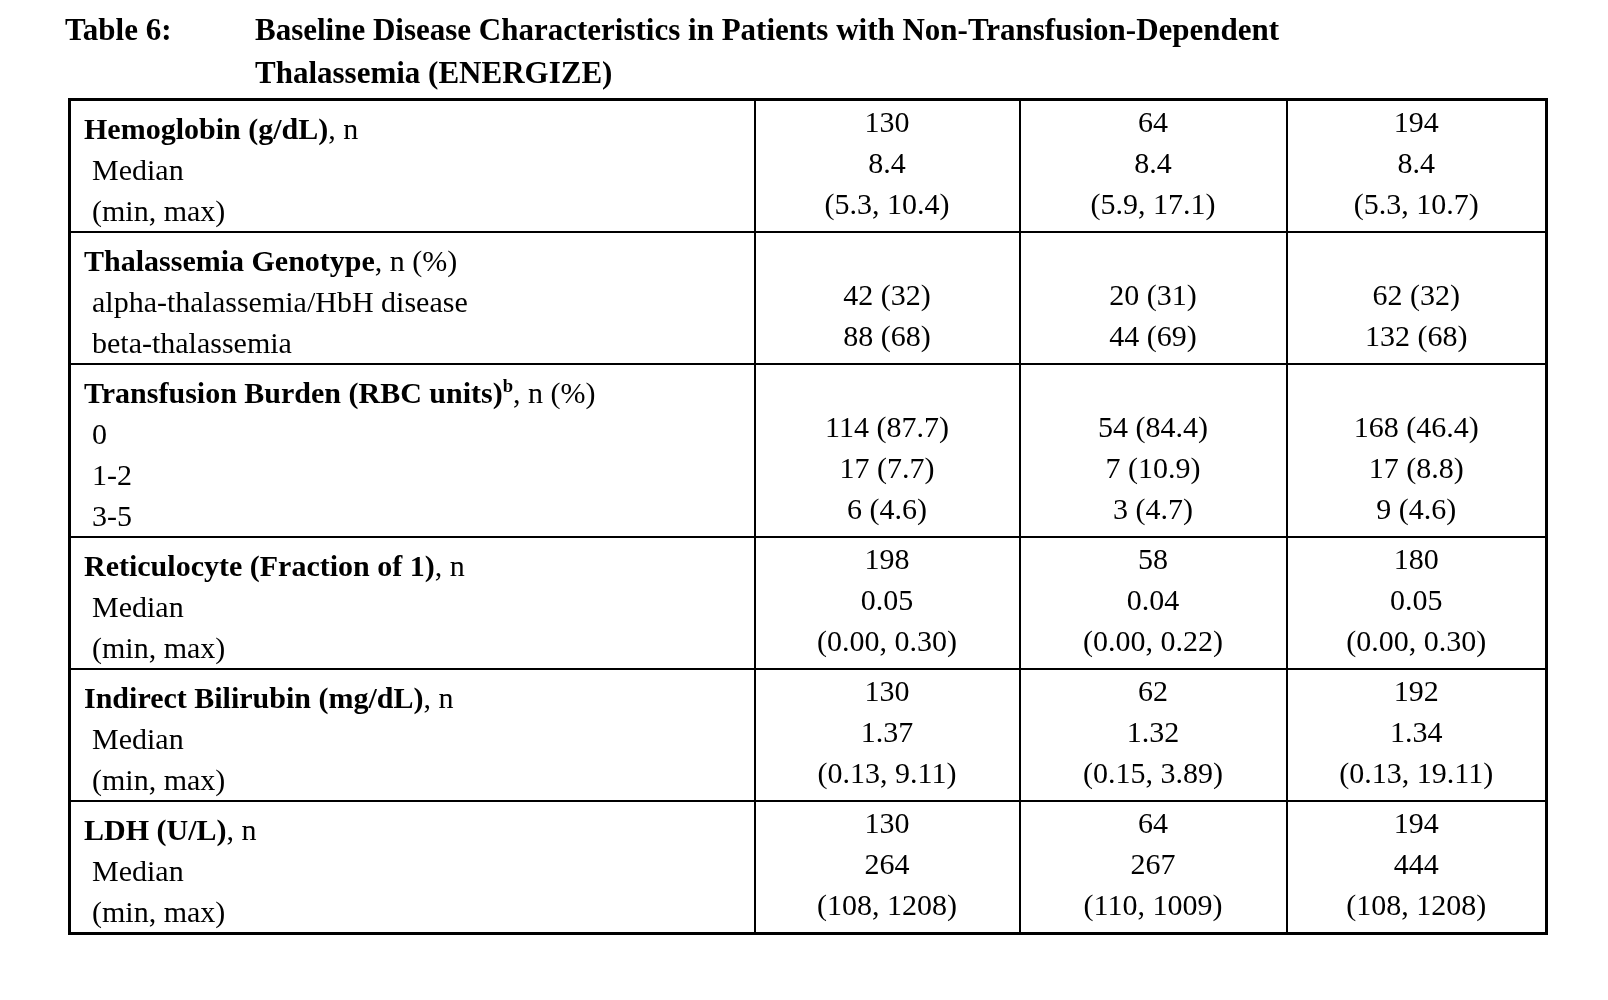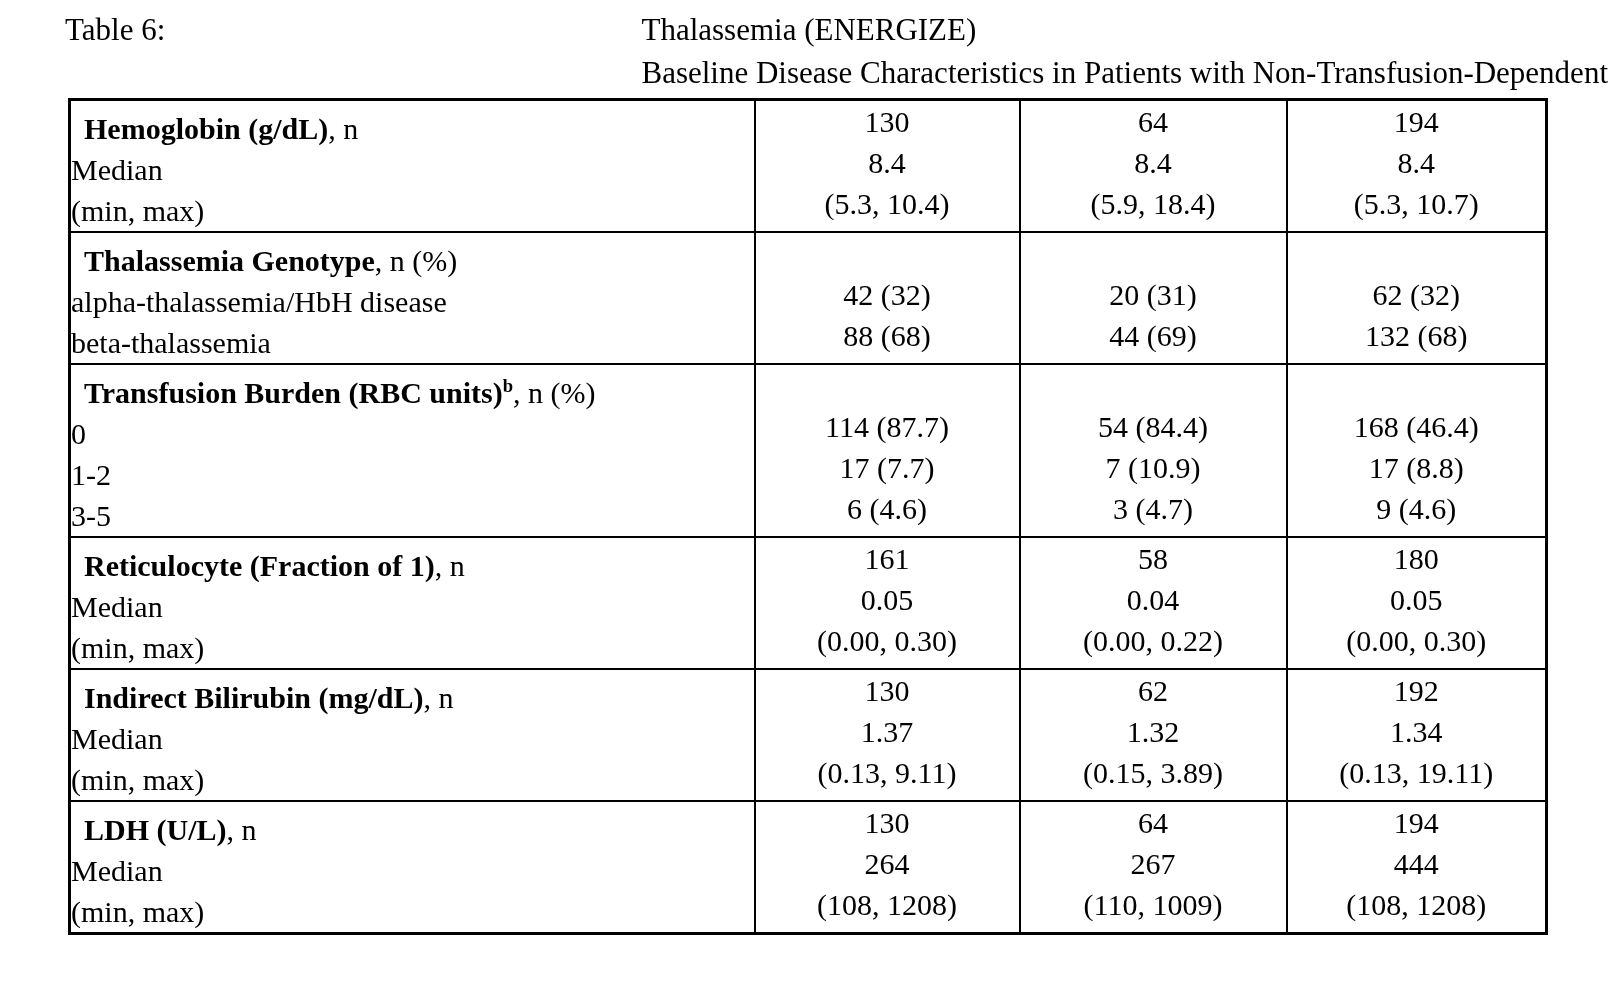--- a/index.html
+++ b/index.html
@@ -5,24 +5,23 @@
   html,body{margin:0;padding:0;background:#fff;}
   body{
     width:1608px;height:1000px;
     font-family:"Liberation Serif", serif;
     color:#000;
     -webkit-font-smoothing:antialiased;
   }
   .title-wrap{
     display:flex;
     padding:8px 0 0 65px;
-    font-weight:normal;
+    font-weight:bold;
     font-size:31px;
     line-height:43px;
-    justify-content:space-between;
   }
   .title-label{width:190px;flex:none;}
   .title-text{max-width:1240px;}
 
   table.main{
     border-collapse:collapse;
     table-layout:fixed;
     margin:4px 0 0 68px;
     width:1477px;
     font-size:30px;
@@ -40,33 +39,33 @@
   }
   th.lblhead{
     text-align:left;
     padding-left:13px;
     font-size:31px;
   }
   th.dathead{text-align:center;line-height:40px;font-size:30px;}
   .ln{line-height:41px;min-height:41px;white-space:nowrap;}
   td.lbl{padding:2px 0 2px 0;margin-top:12px;}
   td.lbl .t{padding-left:13px;}
-  td.lbl .s{}
+  td.lbl .s{padding-left:21px;}
   td.lbl b, sup{font-weight:bold;}
   sup{font-size:0.62em;}
   td.dat{padding:2px 0 2px 0;text-align:center;}
 </style>
 </head>
 <body>
 
 <div class="title-wrap">
   <div class="title-label">Table 6:</div>
   <div class="title-text">
+    <div>Baseline Disease Characteristics in Patients with Non-Transfusion-Dependent</div>
     <div>Thalassemia (ENERGIZE)</div>
-    <div>Baseline Disease Characteristics in Patients with Non-Transfusion-Dependent</div>
   </div>
 </div>
 
 <table class="main">
   <colgroup>
     <col style="width:685px">
       <col style="width:265px">
       <col style="width:267px">
       <col style="width:260px">
   </colgroup>
@@ -80,21 +79,21 @@
       <div class="ln s">(min, max)</div>
     </td>
     <td class="dat">
       <div class="ln">130</div>
       <div class="ln">8.4</div>
       <div class="ln">(5.3, 10.4)</div>
     </td>
     <td class="dat">
       <div class="ln">64</div>
       <div class="ln">8.4</div>
-      <div class="ln">(5.9, 18.4)</div>
+      <div class="ln">(5.9, 17.1)</div>
     </td>
     <td class="dat">
       <div class="ln">194</div>
       <div class="ln">8.4</div>
       <div class="ln">(5.3, 10.7)</div>
     </td>
   </tr>
 
   <tr>
     <td class="lbl">
@@ -146,21 +145,21 @@
     </td>
   </tr>
 
   <tr>
     <td class="lbl">
       <div class="ln t"><b>Reticulocyte (Fraction of 1)</b><sup></sup><span>, n</span></div>
       <div class="ln s">Median</div>
       <div class="ln s">(min, max)</div>
     </td>
     <td class="dat">
-      <div class="ln">161</div>
+      <div class="ln">198</div>
       <div class="ln">0.05</div>
       <div class="ln">(0.00, 0.30)</div>
     </td>
     <td class="dat">
       <div class="ln">58</div>
       <div class="ln">0.04</div>
       <div class="ln">(0.00, 0.22)</div>
     </td>
     <td class="dat">
       <div class="ln">180</div>

